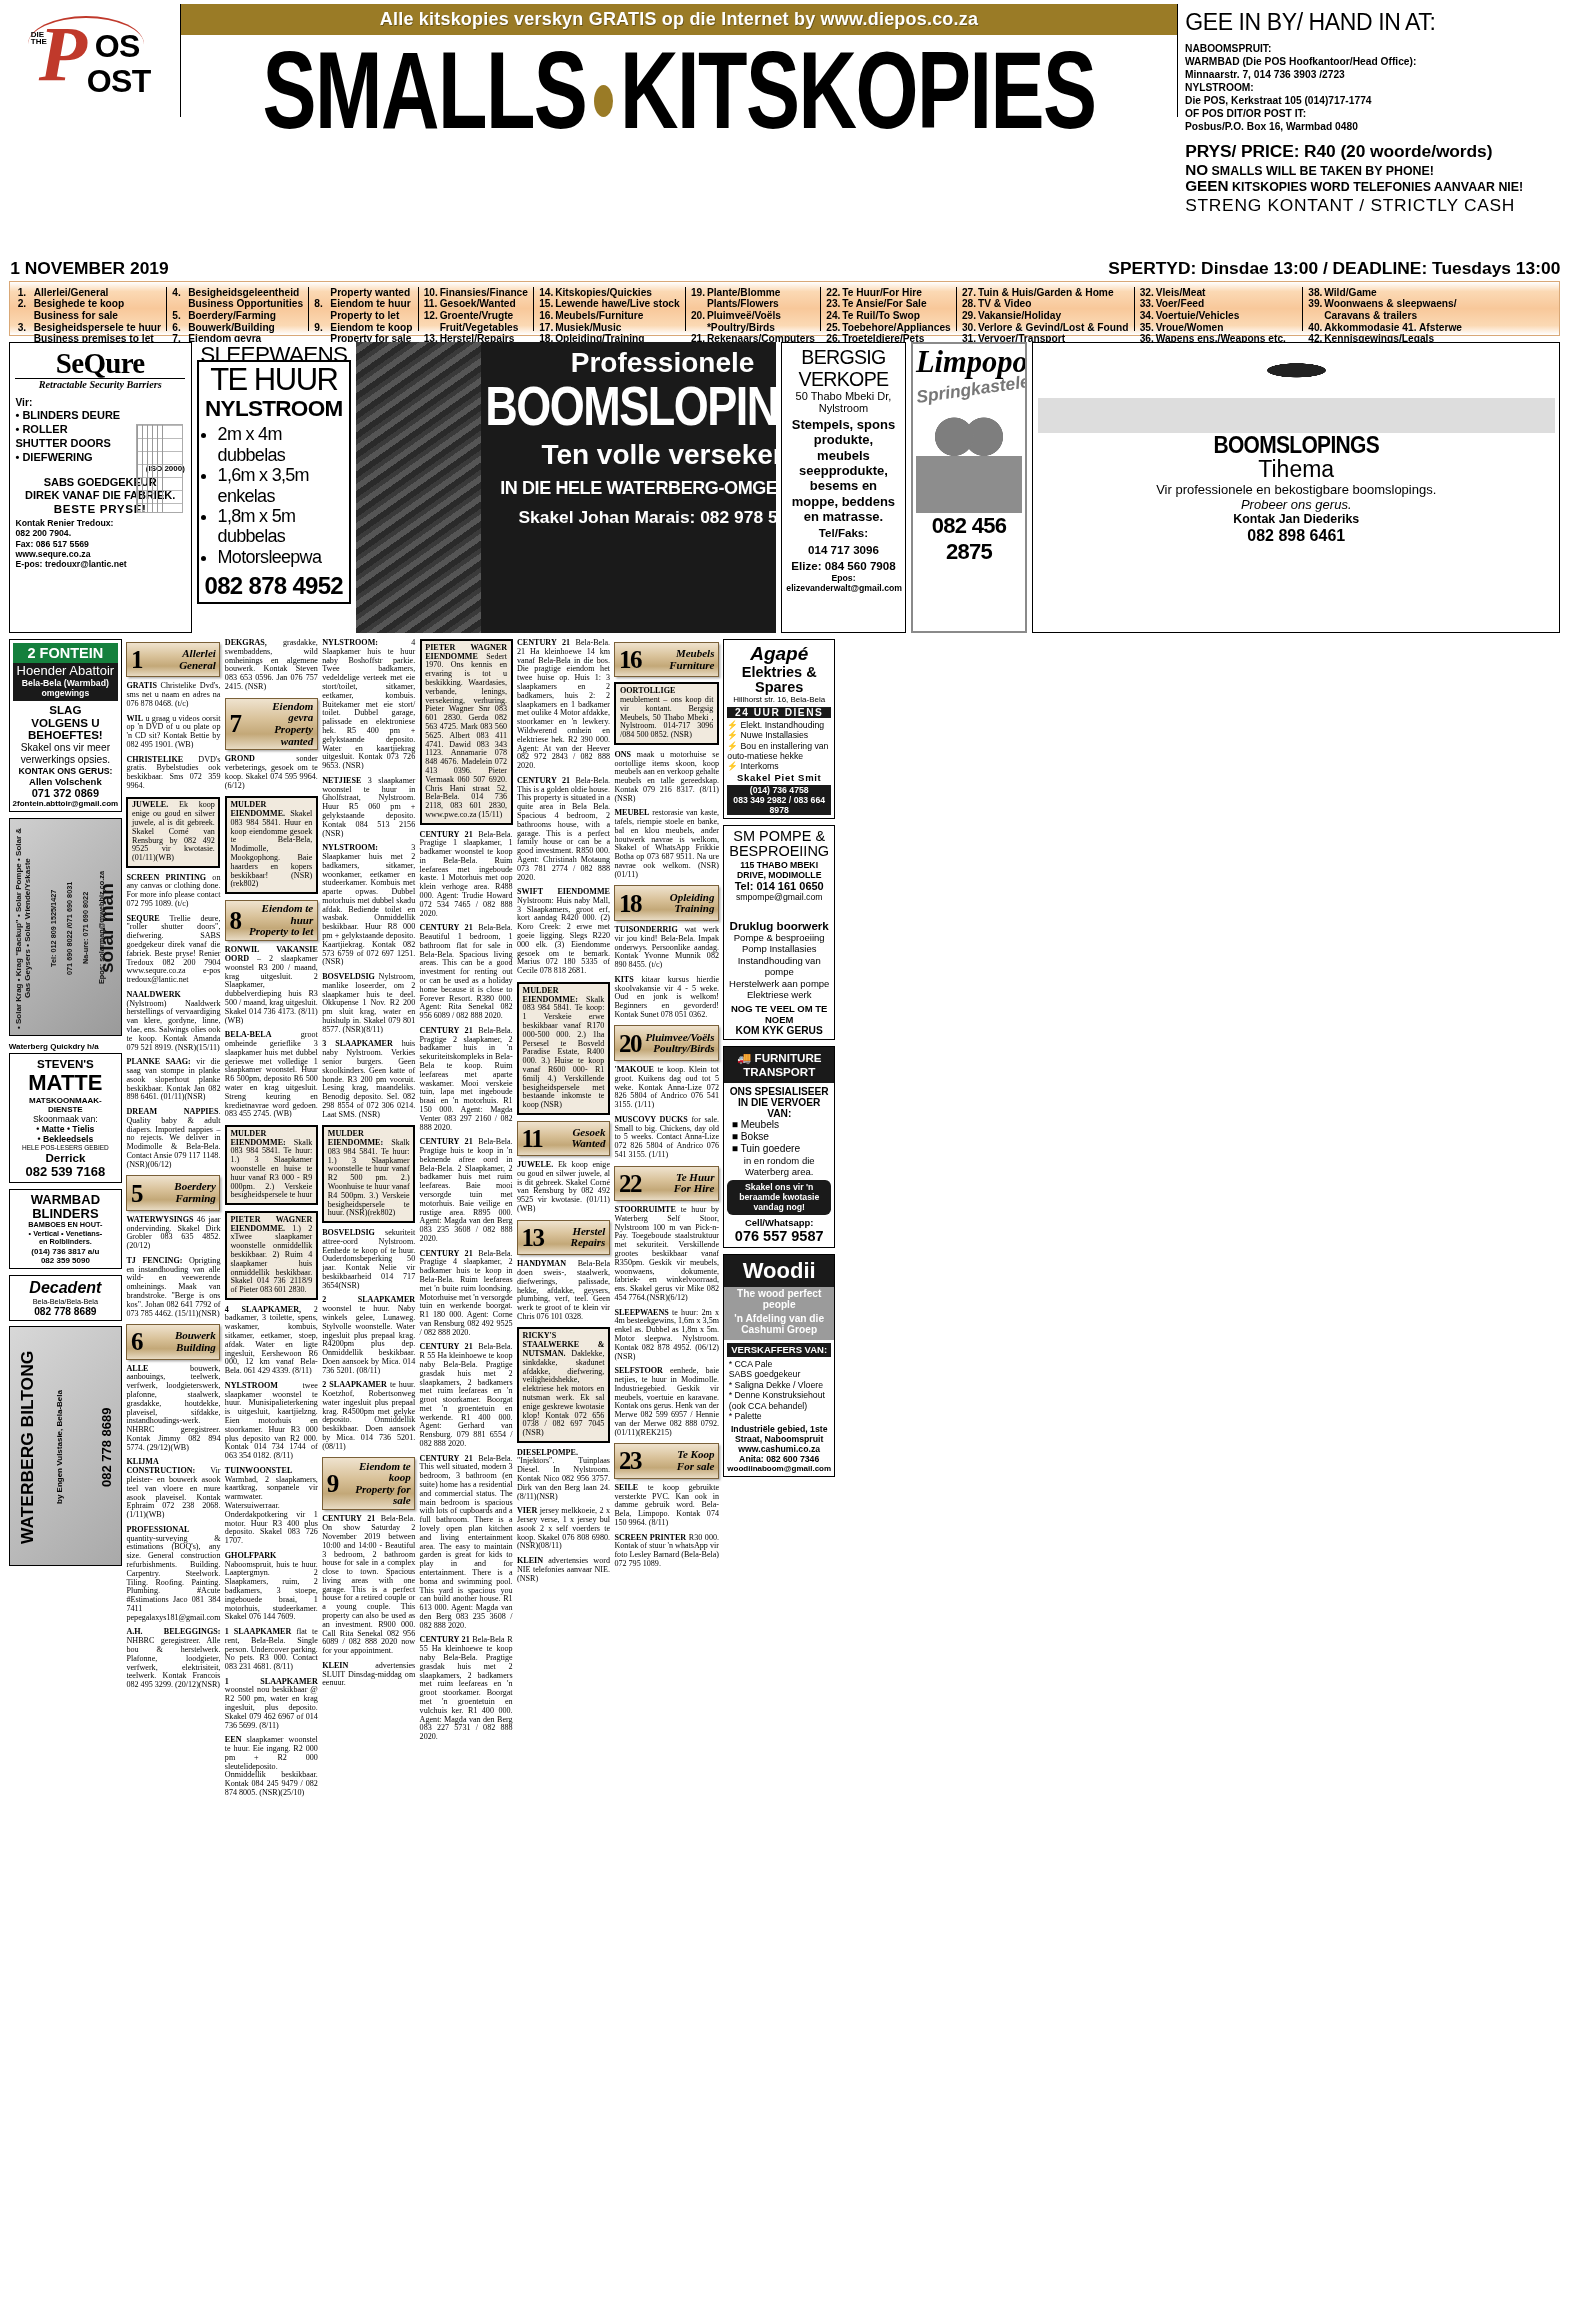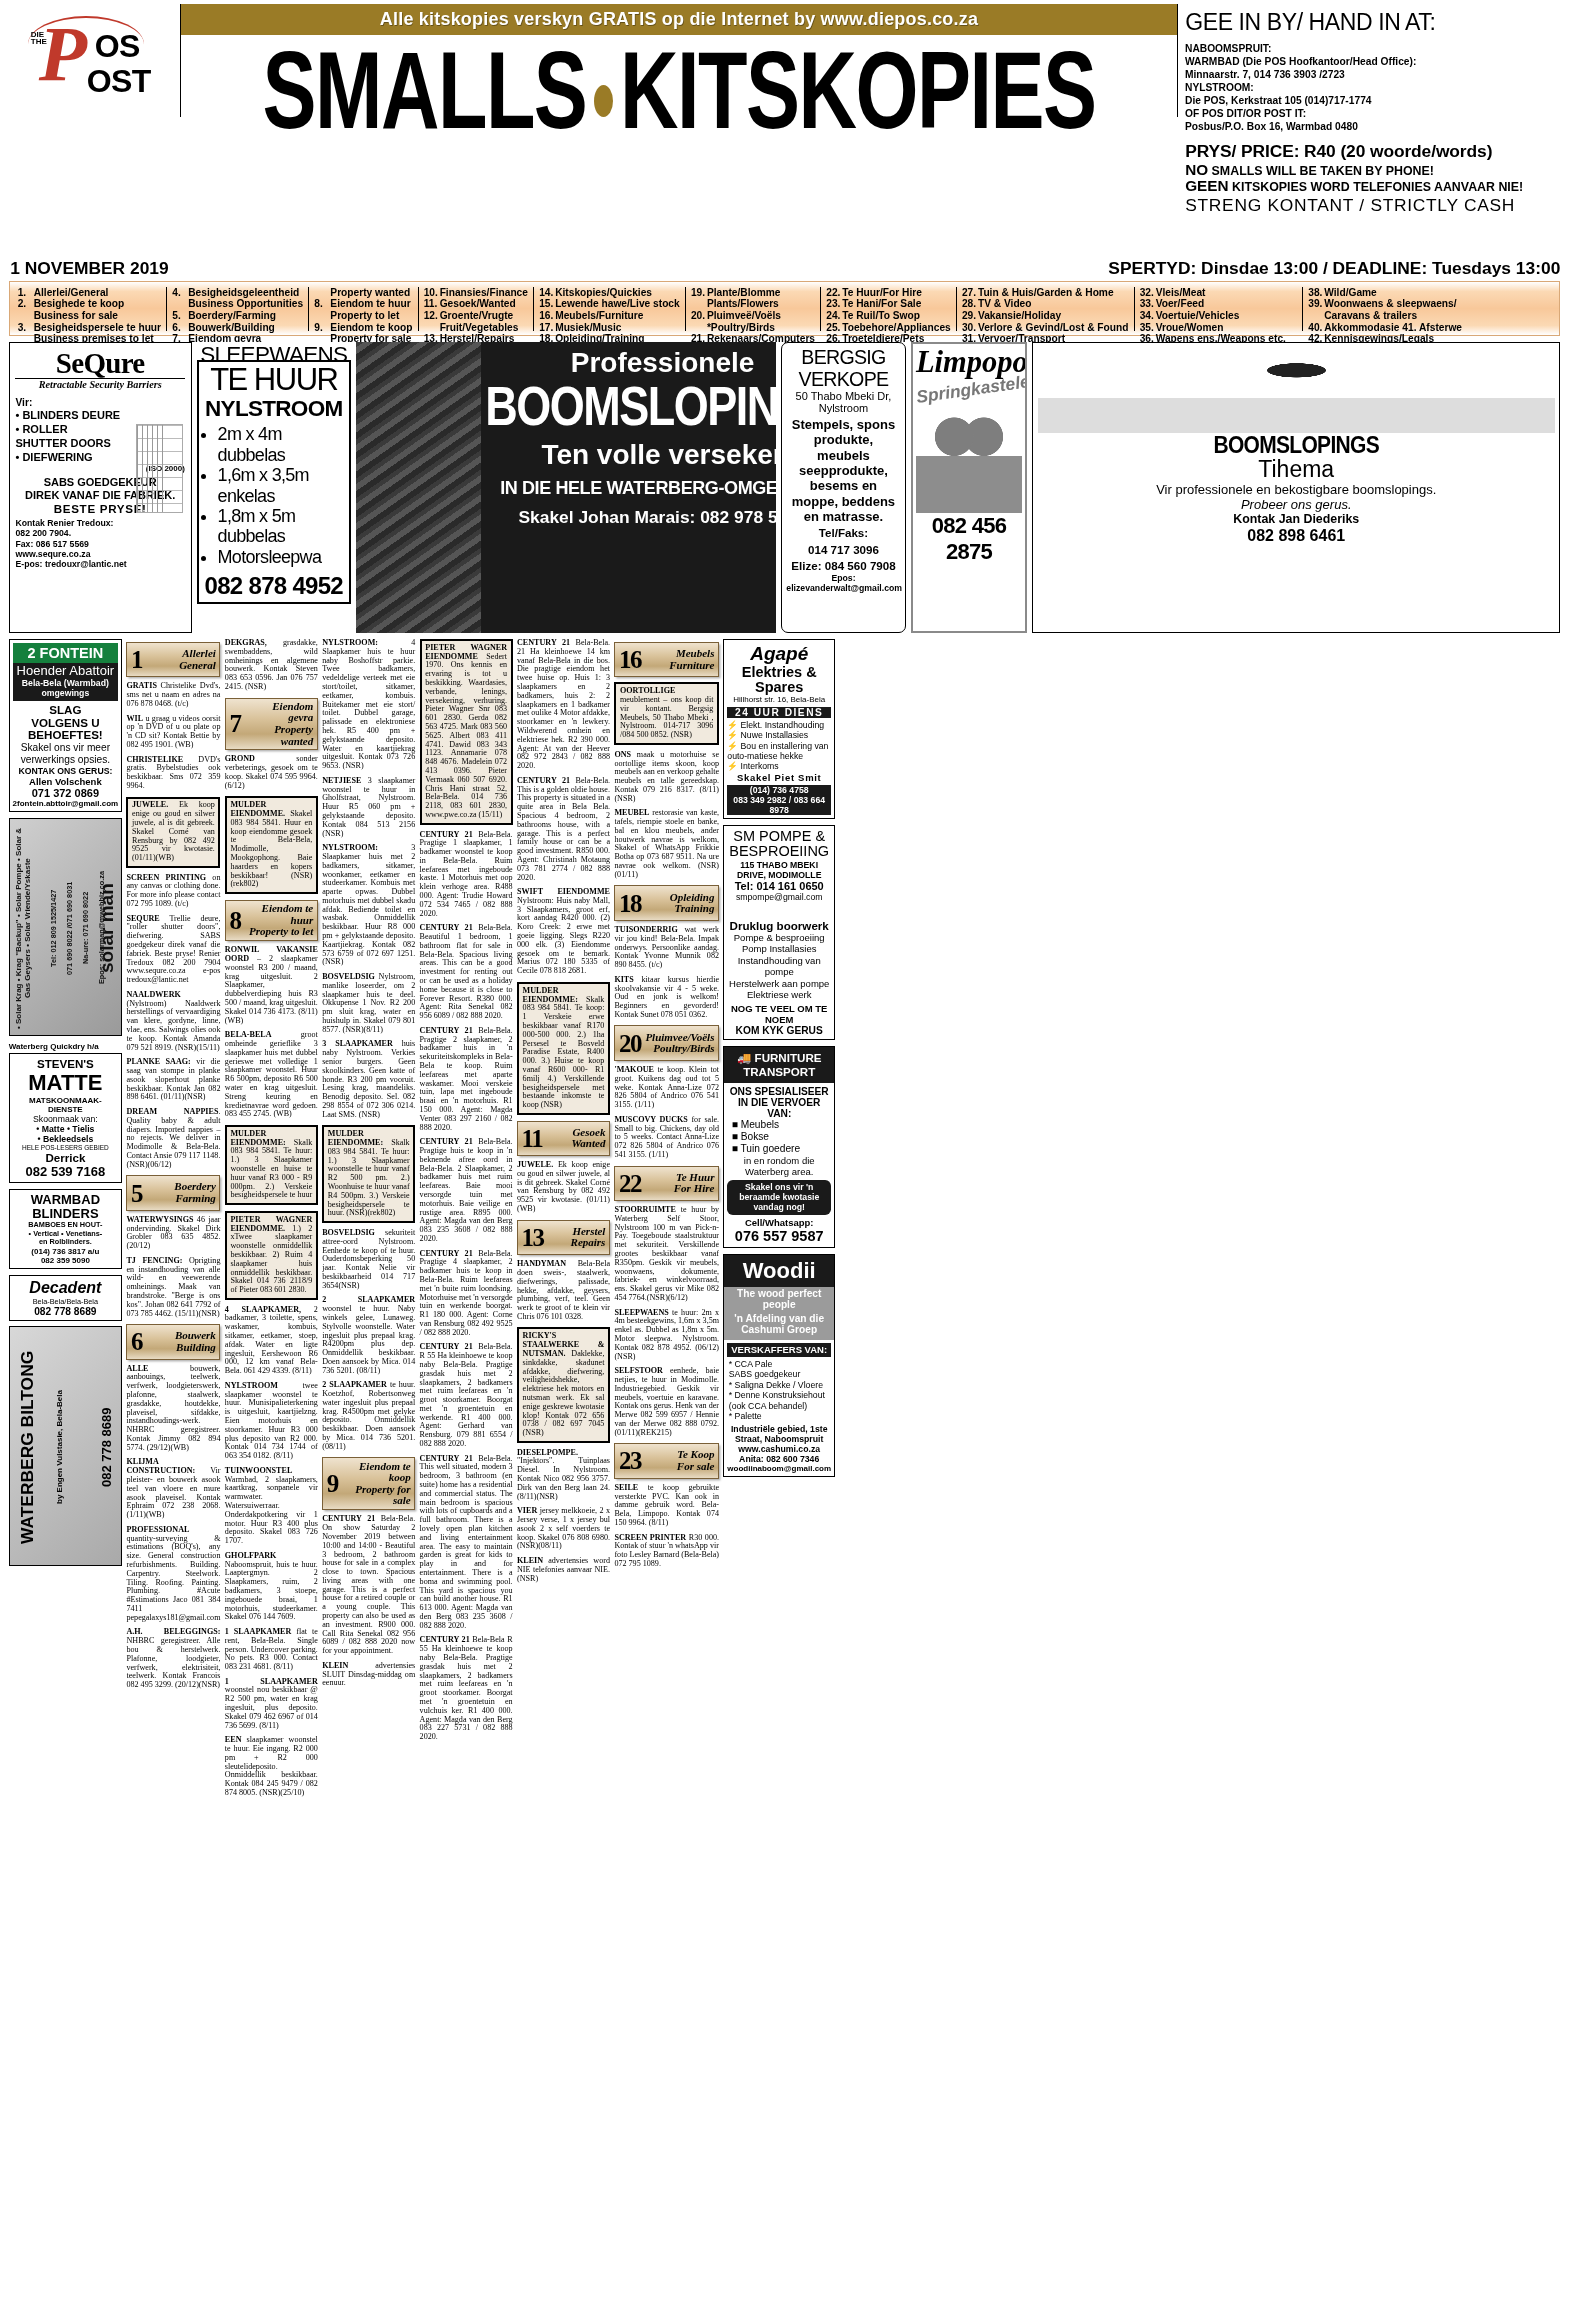--- a/index.html
+++ b/index.html
@@ -79,21 +79,21 @@
   .boom .photo{flex:0 0 125px;background:
       repeating-linear-gradient(145deg,#3a3a3a 0 4.4px,#555 4.4px 10.2px,#2a2a2a 10.2px 16px),#444;}
   .boom .blk{flex:1;background:#1a1a1a;color:#fff;text-align:center;padding:5.8px 4.4px;}
   .boom .l1{font-size:28px;font-weight:bold;line-height:29px;}
   .boom .l2{font-size:45px;font-weight:bold;line-height:44px;letter-spacing:-1.5px;transform:scaleY(1.25);transform-origin:center;margin:7.3px 0 11.6px;}
   .boom .l3{font-size:28px;font-weight:bold;line-height:29px;}
   .boom .l4{font-size:18px;font-weight:bold;line-height:20.4px;margin-top:8.7px;letter-spacing:-0.4px;}
   .boom .l5{font-size:17.4px;font-weight:bold;margin-top:8.7px;}
 
   
-  .bergsig{flex:0 0 125px;border-radius:7px;padding:2.9px 4.4px;text-align:center;}
+  .bergsig{flex:0 0 125px;border-radius:0;padding:2.9px 4.4px;text-align:center;}
   .bergsig .t{font-size:19.6px;letter-spacing:-0.7px;line-height:22px;}
   .bergsig .a{font-size:11px;line-height:12.4px;}
   .bergsig .b{font-size:13px;font-weight:bold;line-height:15.3px;margin-top:2.2px;}
   .bergsig .c{font-size:11.6px;font-weight:bold;line-height:14px;margin-top:2.2px;}
   .bergsig .e{font-size:8.7px;font-weight:bold;}
 
   
   .limpopo{flex:0 0 116px;border:2.2px solid #8a8a8a;text-align:center;padding:2.9px;}
   .limpopo .w{font-family:"Liberation Serif",serif;font-style:italic;font-weight:bold;font-size:30.5px;line-height:30.5px;}
   .limpopo .s{font-size:17.4px;font-weight:bold;font-style:italic;color:#777;transform:rotate(-8deg);display:inline-block;margin:1.5px 0 4.4px;}
@@ -328,21 +328,21 @@
           <span>Rekenaars/Computers</span>
         </div>
       </div>
       <div class="idxcol">
         <div>
           <span class="idxnum">22.</span>
           <span>Te Huur/For Hire</span>
         </div>
         <div>
           <span class="idxnum">23.</span>
-          <span>Te Hani/For Sale</span>
+          <span>Te Ansie/For Sale</span>
         </div>
         <div>
           <span class="idxnum">24.</span>
           <span>Te Ruil/To Swop</span>
         </div>
         <div>
           <span class="idxnum">25.</span>
           <span>Toebehore/Appliances</span>
         </div>
         <div>

